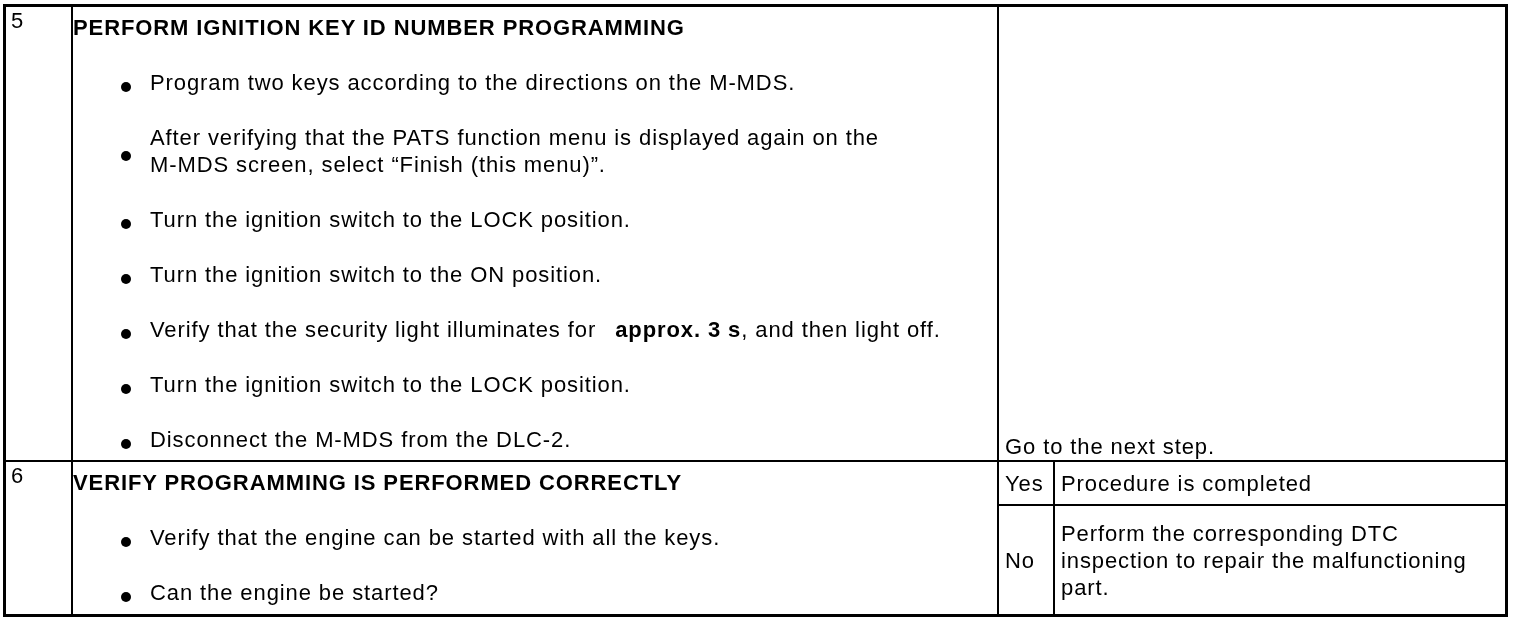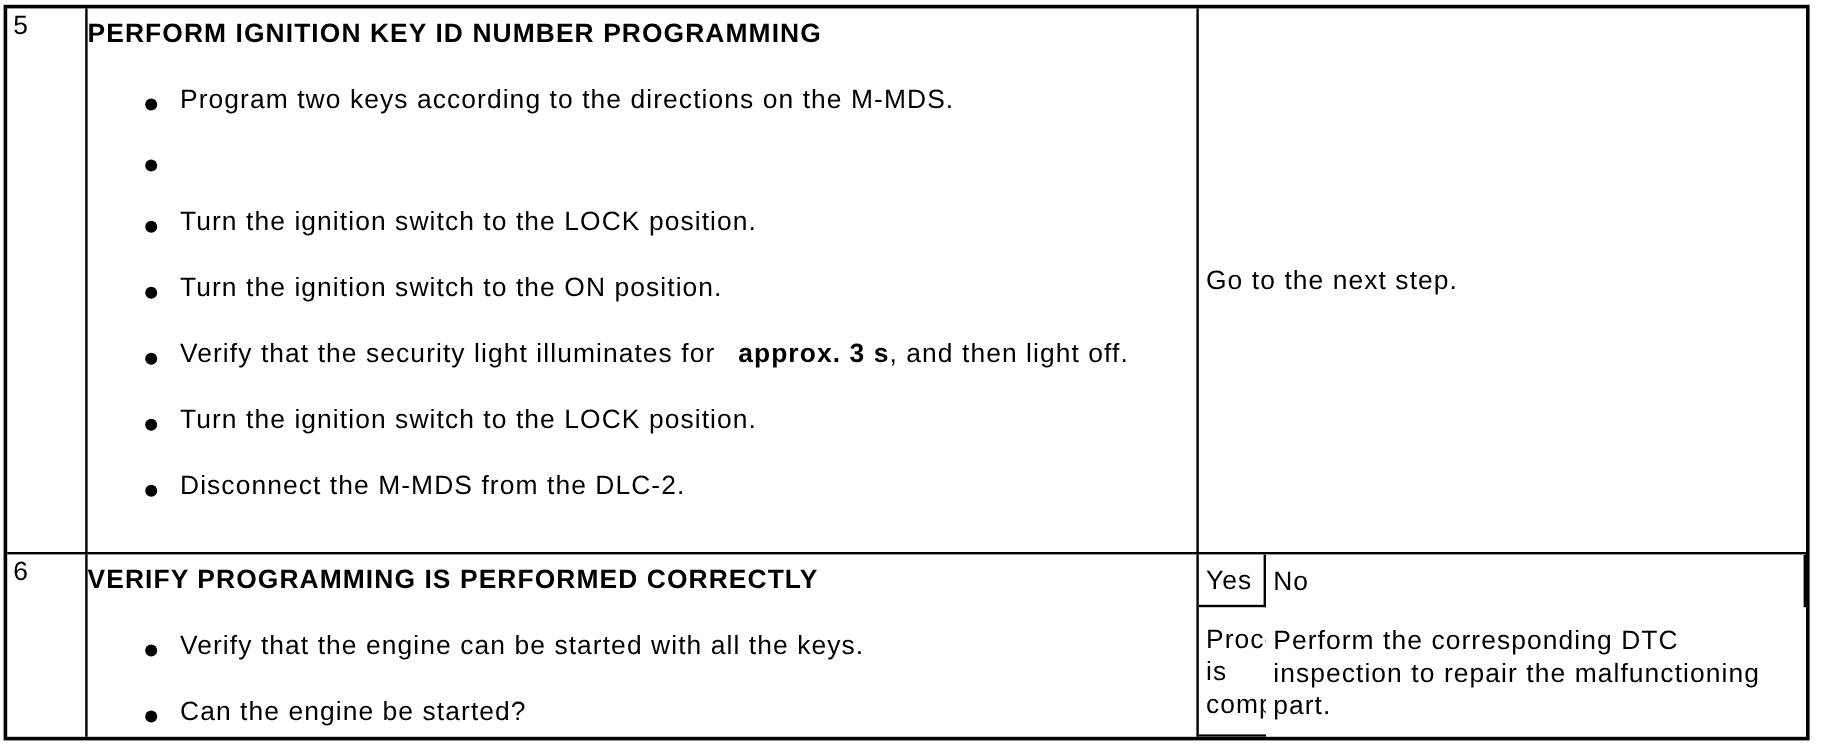--- a/index.html
+++ b/index.html
@@ -44,21 +44,21 @@
     width:10px; height:10px;
     border-radius:50%;
     background:#000000;
     flex-shrink:0;
     margin-top:9px;
   }
   .btxt { margin-left:19px; }
   .maxw { max-width:762px; }
   .action-cell {
     display:flex;
-    align-items:center;
+    align-items:flex-end;
     padding-left:6px;
   }
   .subgrid {
     display:grid;
     grid-template-columns:56px 1fr;
     grid-template-rows:44px 1fr;
   }
   .ans-cell {
     display:flex;
     align-items:center;
@@ -85,20 +85,21 @@
     <div class="cell br bb desc-cell">
       <div class="title">PERFORM IGNITION KEY ID NUMBER PROGRAMMING</div>
 
       <div class="bullet">
         <span class="dot"></span>
         <span class="btxt">Program two keys according to the directions on the M-MDS.</span>
       </div>
 
       <div class="bullet">
         <span class="dot"></span>
+        <span class="btxt maxw">After verifying that the PATS function menu is displayed again on the M-MDS screen, select “Finish (this menu)”.</span>
       </div>
 
       <div class="bullet">
         <span class="dot"></span>
         <span class="btxt">Turn the ignition switch to the LOCK position.</span>
       </div>
 
       <div class="bullet">
         <span class="dot"></span>
         <span class="btxt">Turn the ignition switch to the ON position.</span>
@@ -141,26 +142,26 @@
         <span class="btxt">Can the engine be started?</span>
       </div>
     </div>
 
     <div class="cell subgrid">
 
       <div class="cell br bb ans-cell">
         <span>Yes</span>
       </div>
 
+      <div class="cell bb res-cell">
+        <span>Procedure is completed</span>
+      </div>
+
       <div class="cell br ans-cell">
         <span>No</span>
-      </div>
-
-      <div class="cell bb res-cell">
-        <span>Procedure is completed</span>
       </div>
 
       <div class="cell res-cell">
         <span>Perform the corresponding DTC inspection to repair the malfunctioning part.</span>
       </div>
     </div>
 
   </div>
 </div>
 

